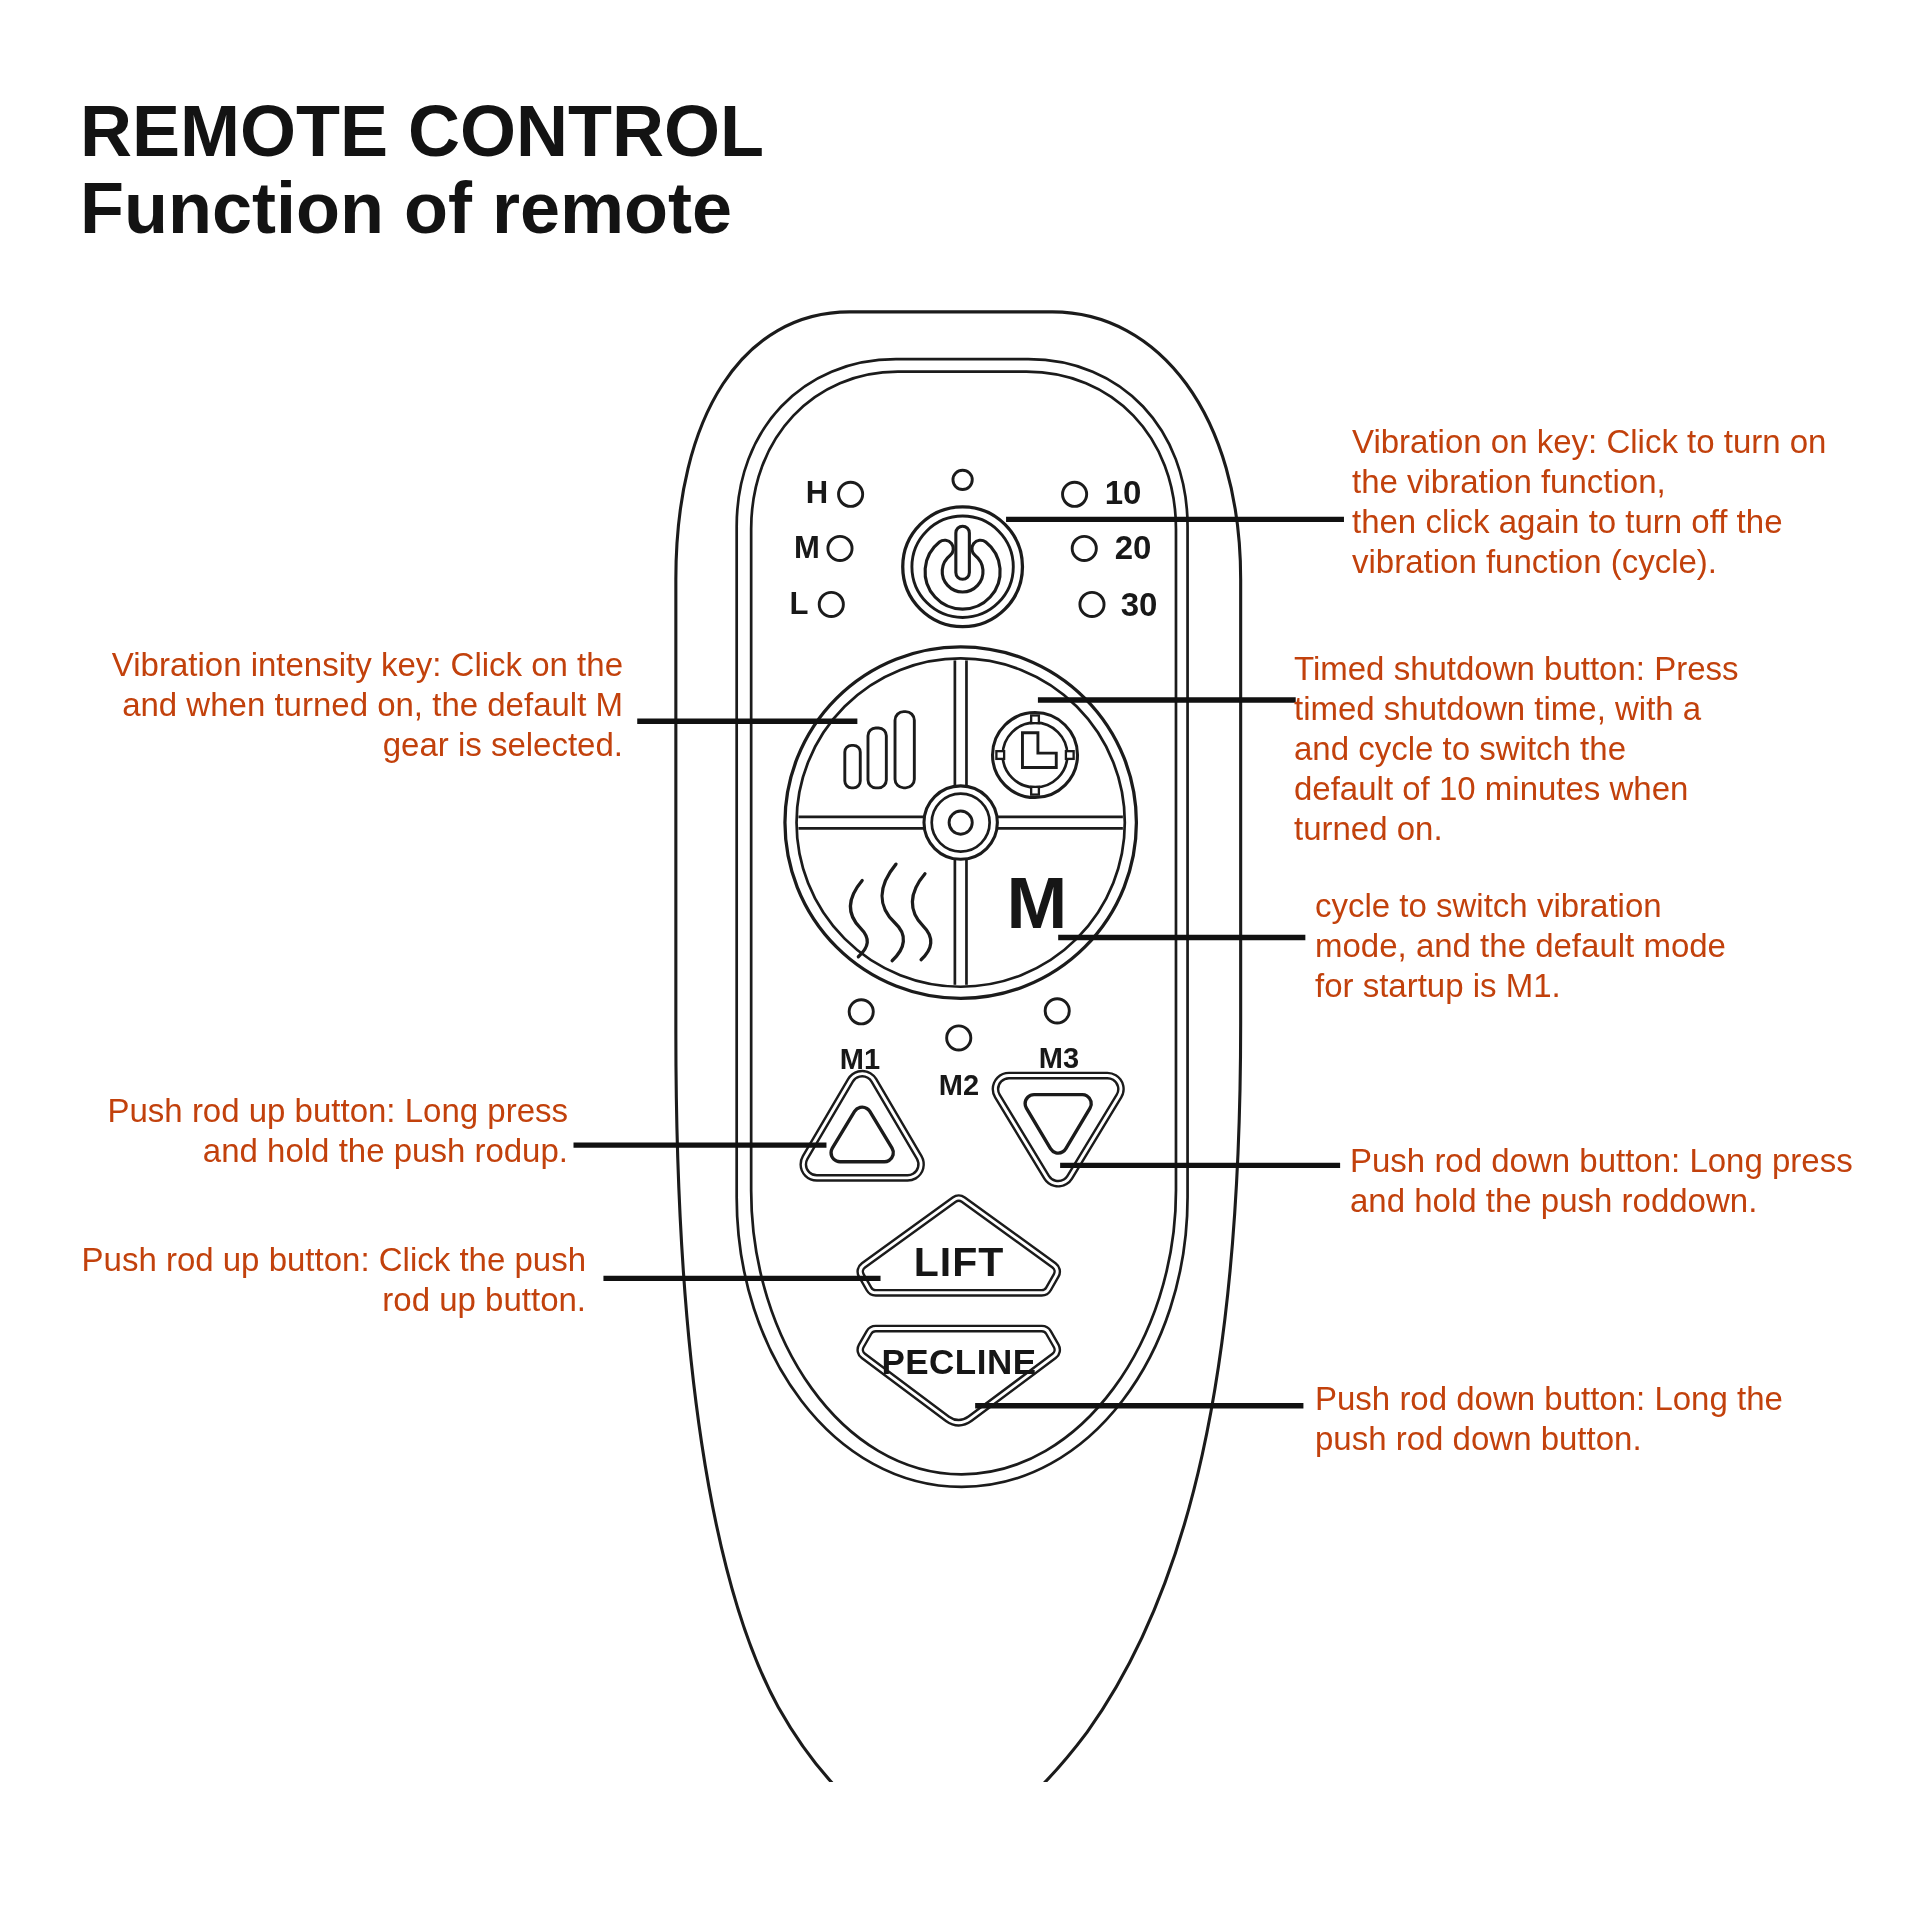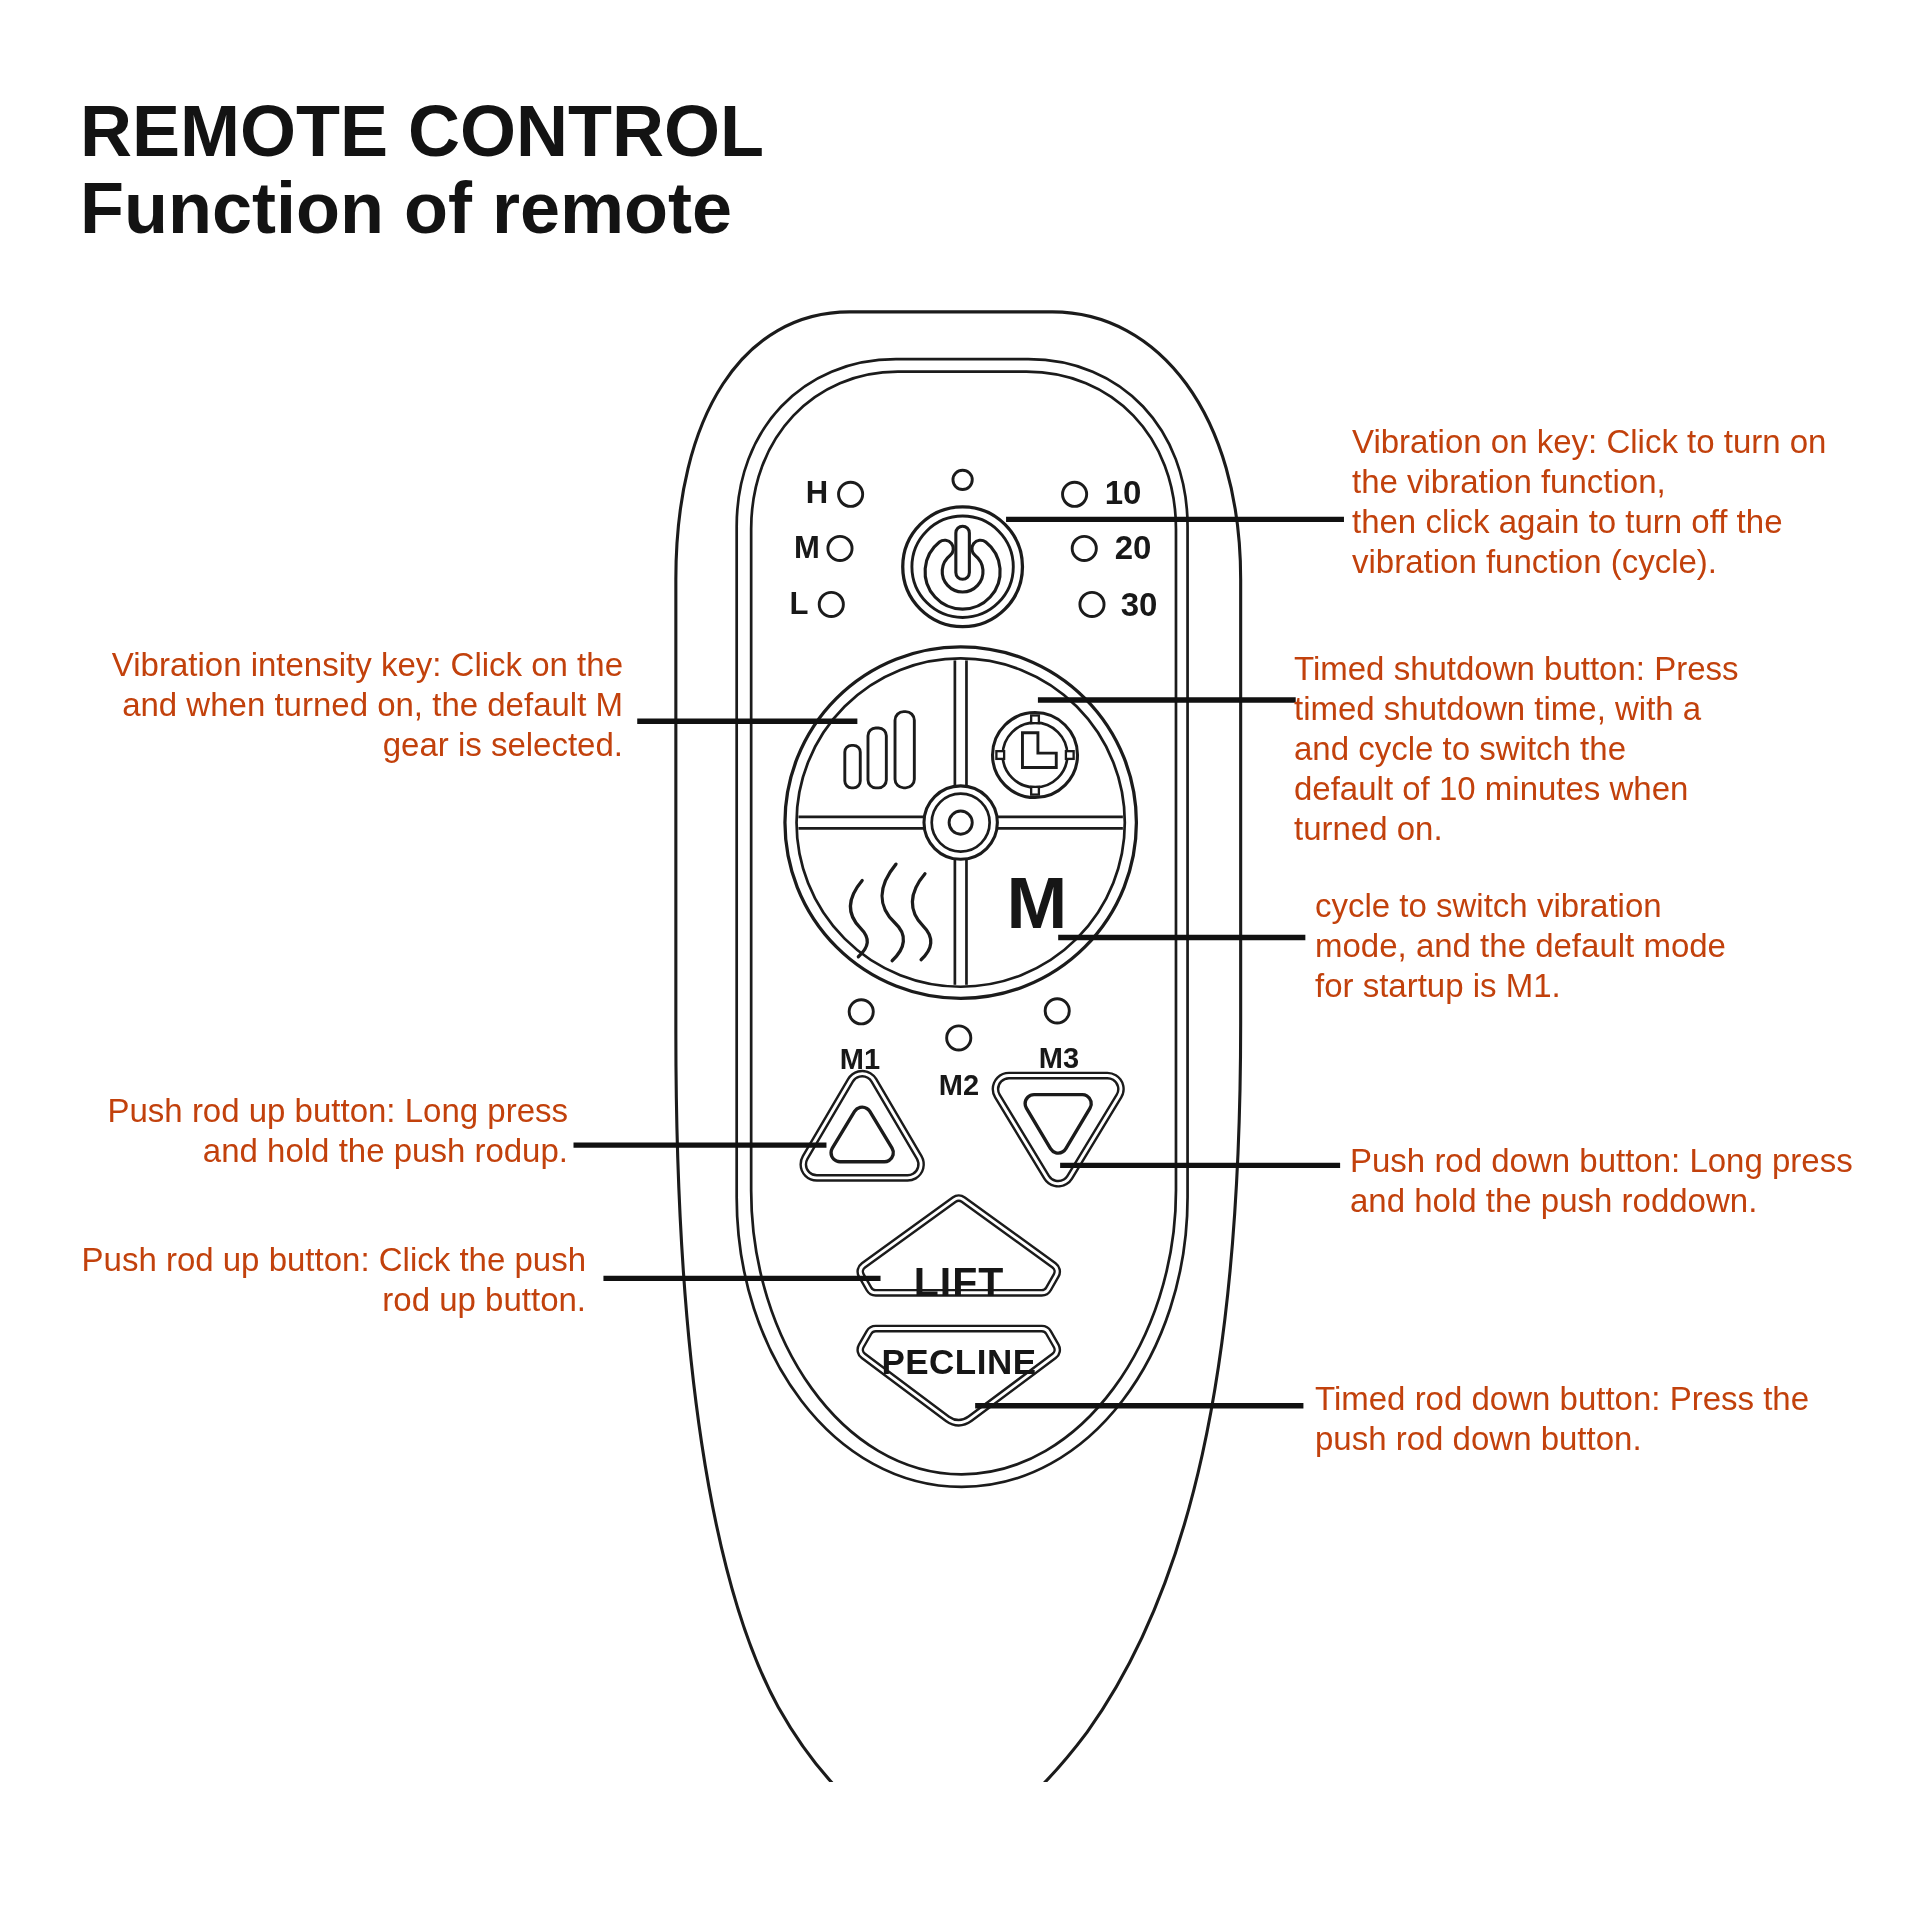--- a/index.html
+++ b/index.html
@@ -6,21 +6,21 @@
   .canvas{position:relative;width:1931px;height:1782px;background:#ffffff;overflow:hidden;
           font-family:"Liberation Sans", sans-serif;color:#141414;}
   .art{position:absolute;left:0;top:0;}
   .title{position:absolute;left:80px;top:93px;font-size:72px;line-height:77px;
          font-weight:800;color:#131313;letter-spacing:0px;}
   .lbl{position:absolute;transform:translate(-50%,-50%);white-space:nowrap;color:#181818;}
   .fs32{font-size:31px;font-weight:700;}
   .fs34{font-size:33px;font-weight:700;}
   .fs30{font-size:29px;font-weight:600;}
   .mode-m{font-size:73px;font-weight:700;color:#161616;}
-  .lift-txt{font-size:41px;font-weight:700;letter-spacing:1px;color:#161616;margin-top:20px;}
+  .lift-txt{font-size:41px;font-weight:700;letter-spacing:1px;color:#161616;}
   .pec-txt{font-size:35px;font-weight:600;letter-spacing:0.5px;color:#161616;}
   .callout{position:absolute;font-size:33px;line-height:40px;color:#c2410c;white-space:nowrap;}
   .callout.right{text-align:right;}
 </style>
 </head>
 <body>
 
 <div class="canvas">
 
   <svg class="art" width="1931" height="1931" viewBox="0 0 2000 2000">
@@ -203,18 +203,18 @@
     <div>Push rod down button: Long press</div>
     <div>and hold the push roddown.</div>
   </div>
 
   <div class="callout right" style="right:1345px;top:1240px">
     <div>Push rod up button: Click the push</div>
     <div>rod up button.</div>
   </div>
 
   <div class="callout" style="left:1315px;top:1379px">
-    <div>Timed rod down button: Press the</div>
+    <div>Push rod down button: Long the</div>
     <div>push rod down button.</div>
   </div>
 
 </div>
 
 
 </body></html>

